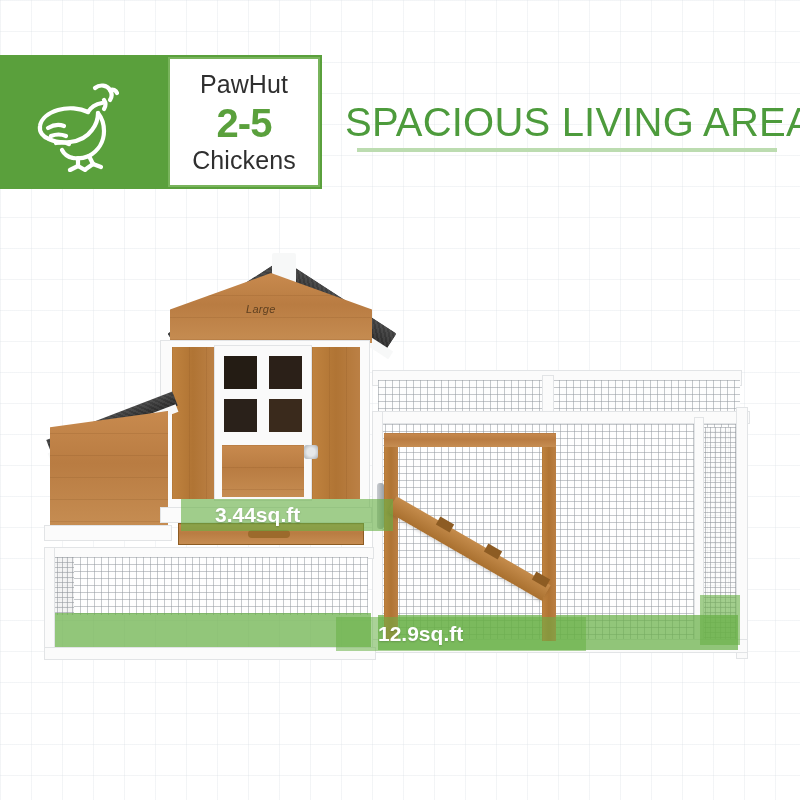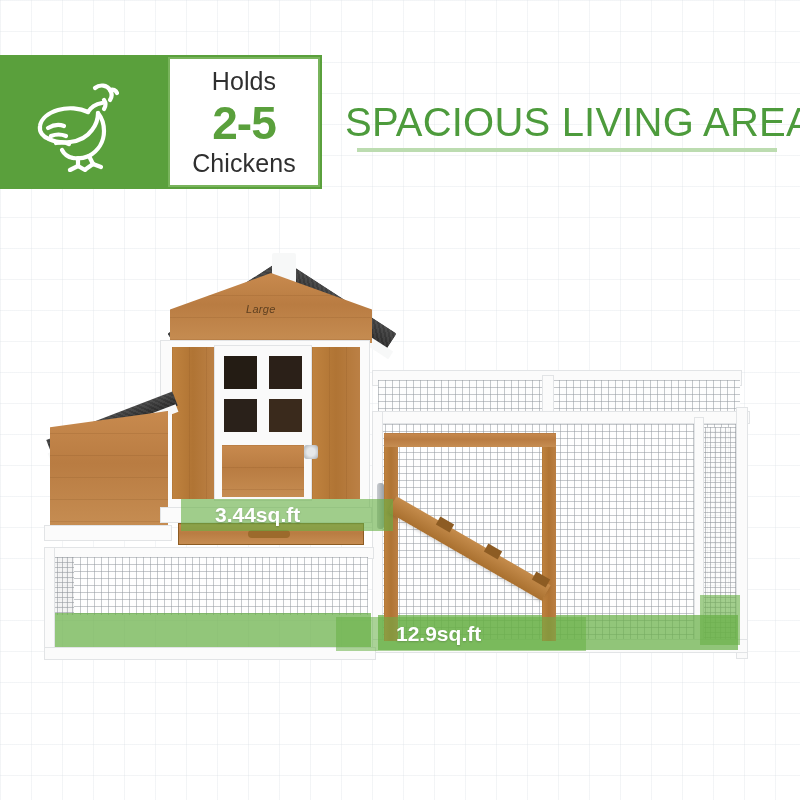--- a/index.html
+++ b/index.html
@@ -37,21 +37,21 @@
     border: 2px solid #79b45c;
     display: flex; flex-direction: column;
     align-items: center; justify-content: center;
     line-height: 1;
   }
   .holds-small {
     font-size: 25px; color: #2f2f2f; font-weight: 400;
     letter-spacing: .1px;
   }
   #holds-count {
-    font-size: 46px; font-weight: bold; color: #5aa03c;
+    font-size: 40px; font-weight: bold; color: #5aa03c;
     margin: 6px 0 5px; letter-spacing: -1px;
   }
 
   #headline {
     position: absolute; left: 345px; top: 100px;
     width: 445px;
     font-size: 40px; color: #4d9b3c;
     letter-spacing: .2px; white-space: nowrap;
   }
   #headline-rule {
@@ -138,21 +138,21 @@
         <path d="M46 86v8"></path>
         <path d="M57 84l4 8"></path>
         <path d="M46 94l-8 4"></path>
         <path d="M46 94l7 4"></path>
         <path d="M61 92l-7 5"></path>
         <path d="M61 92l8 3"></path>
         <circle cx="61" cy="34" r="1.6" fill="#ffffff" stroke="none"></circle>
       </svg>
     </div>
     <div id="holds-card">
-      <div class="holds-small">Holds</div>
+      <div class="holds-small">PawHut</div>
       <div id="holds-count">2-5</div>
       <div class="holds-small">Chickens</div>
     </div>
   </div>
 
   <div id="headline">SPACIOUS LIVING AREA</div>
   <div id="headline-rule"></div>
 
   <div id="product">
 
@@ -234,20 +234,20 @@
     <div class="abs white-frame" style="left:44px; top:352px; width:330px; height:12px;"></div>
     <div class="abs mesh" style="left:52px; top:362px; width:316px; height:58px; background-color:#fefefe;"></div>
     <div class="abs mesh-fine" style="left:52px; top:362px; width:22px; height:58px; background-color:#f4f4f4; opacity:.9;"></div>
     <div class="abs green-floor" style="left:55px; top:418px; width:316px; height:38px;"></div>
     <div class="abs white-frame" style="left:44px; top:352px; width:11px; height:110px;"></div>
     <div class="abs white-frame" style="left:44px; top:452px; width:332px; height:13px;"></div>
 
     <div class="abs area-band" style="left:181px; top:304px; width:212px; height:32px; padding-left:34px;">
       <span>3.44sq.ft</span>
     </div>
-    <div class="abs area-band" style="left:336px; top:422px; width:250px; height:34px; padding-left:60px; background:rgba(104,176,70,.55);">
+    <div class="abs area-band" style="left:336px; top:422px; width:250px; height:34px; padding-left:42px; background:rgba(104,176,70,.55);">
       <span>12.9sq.ft</span>
     </div>
 
   </div>
 
 
 </div>
 
 </body></html>

